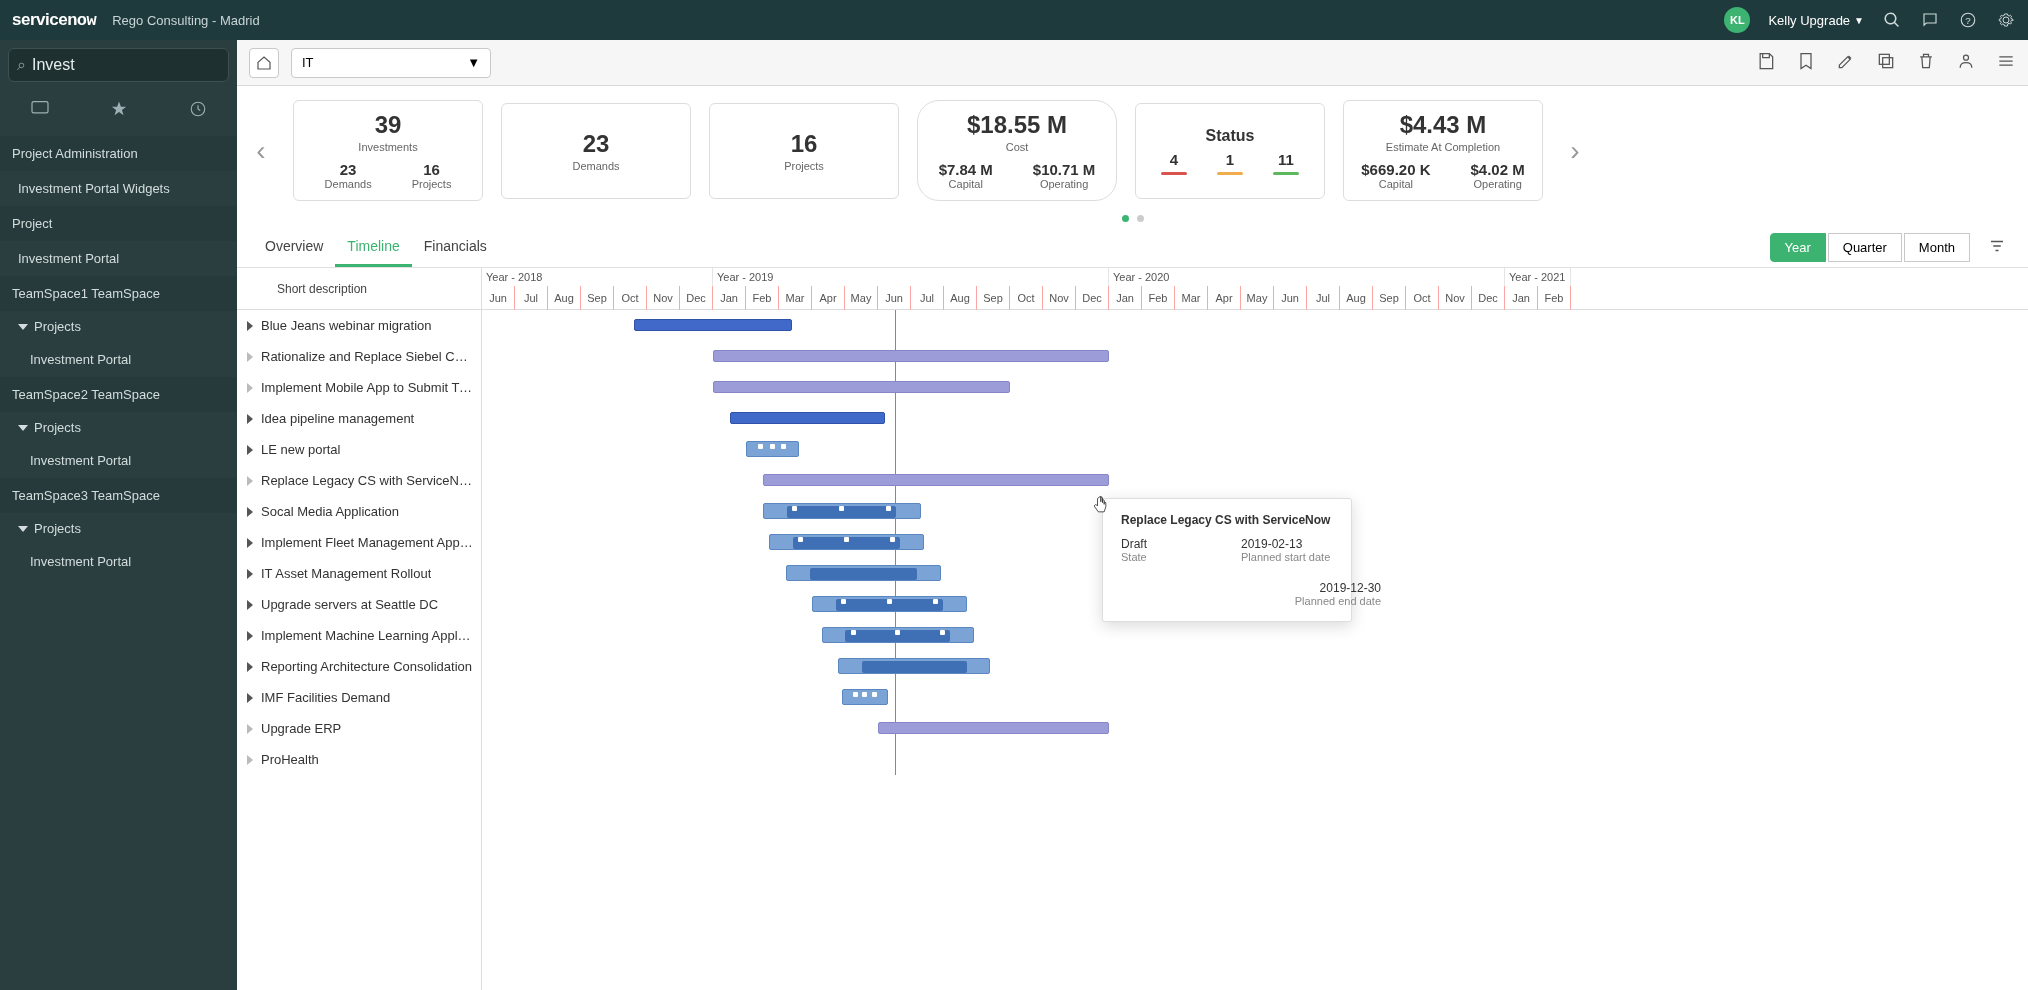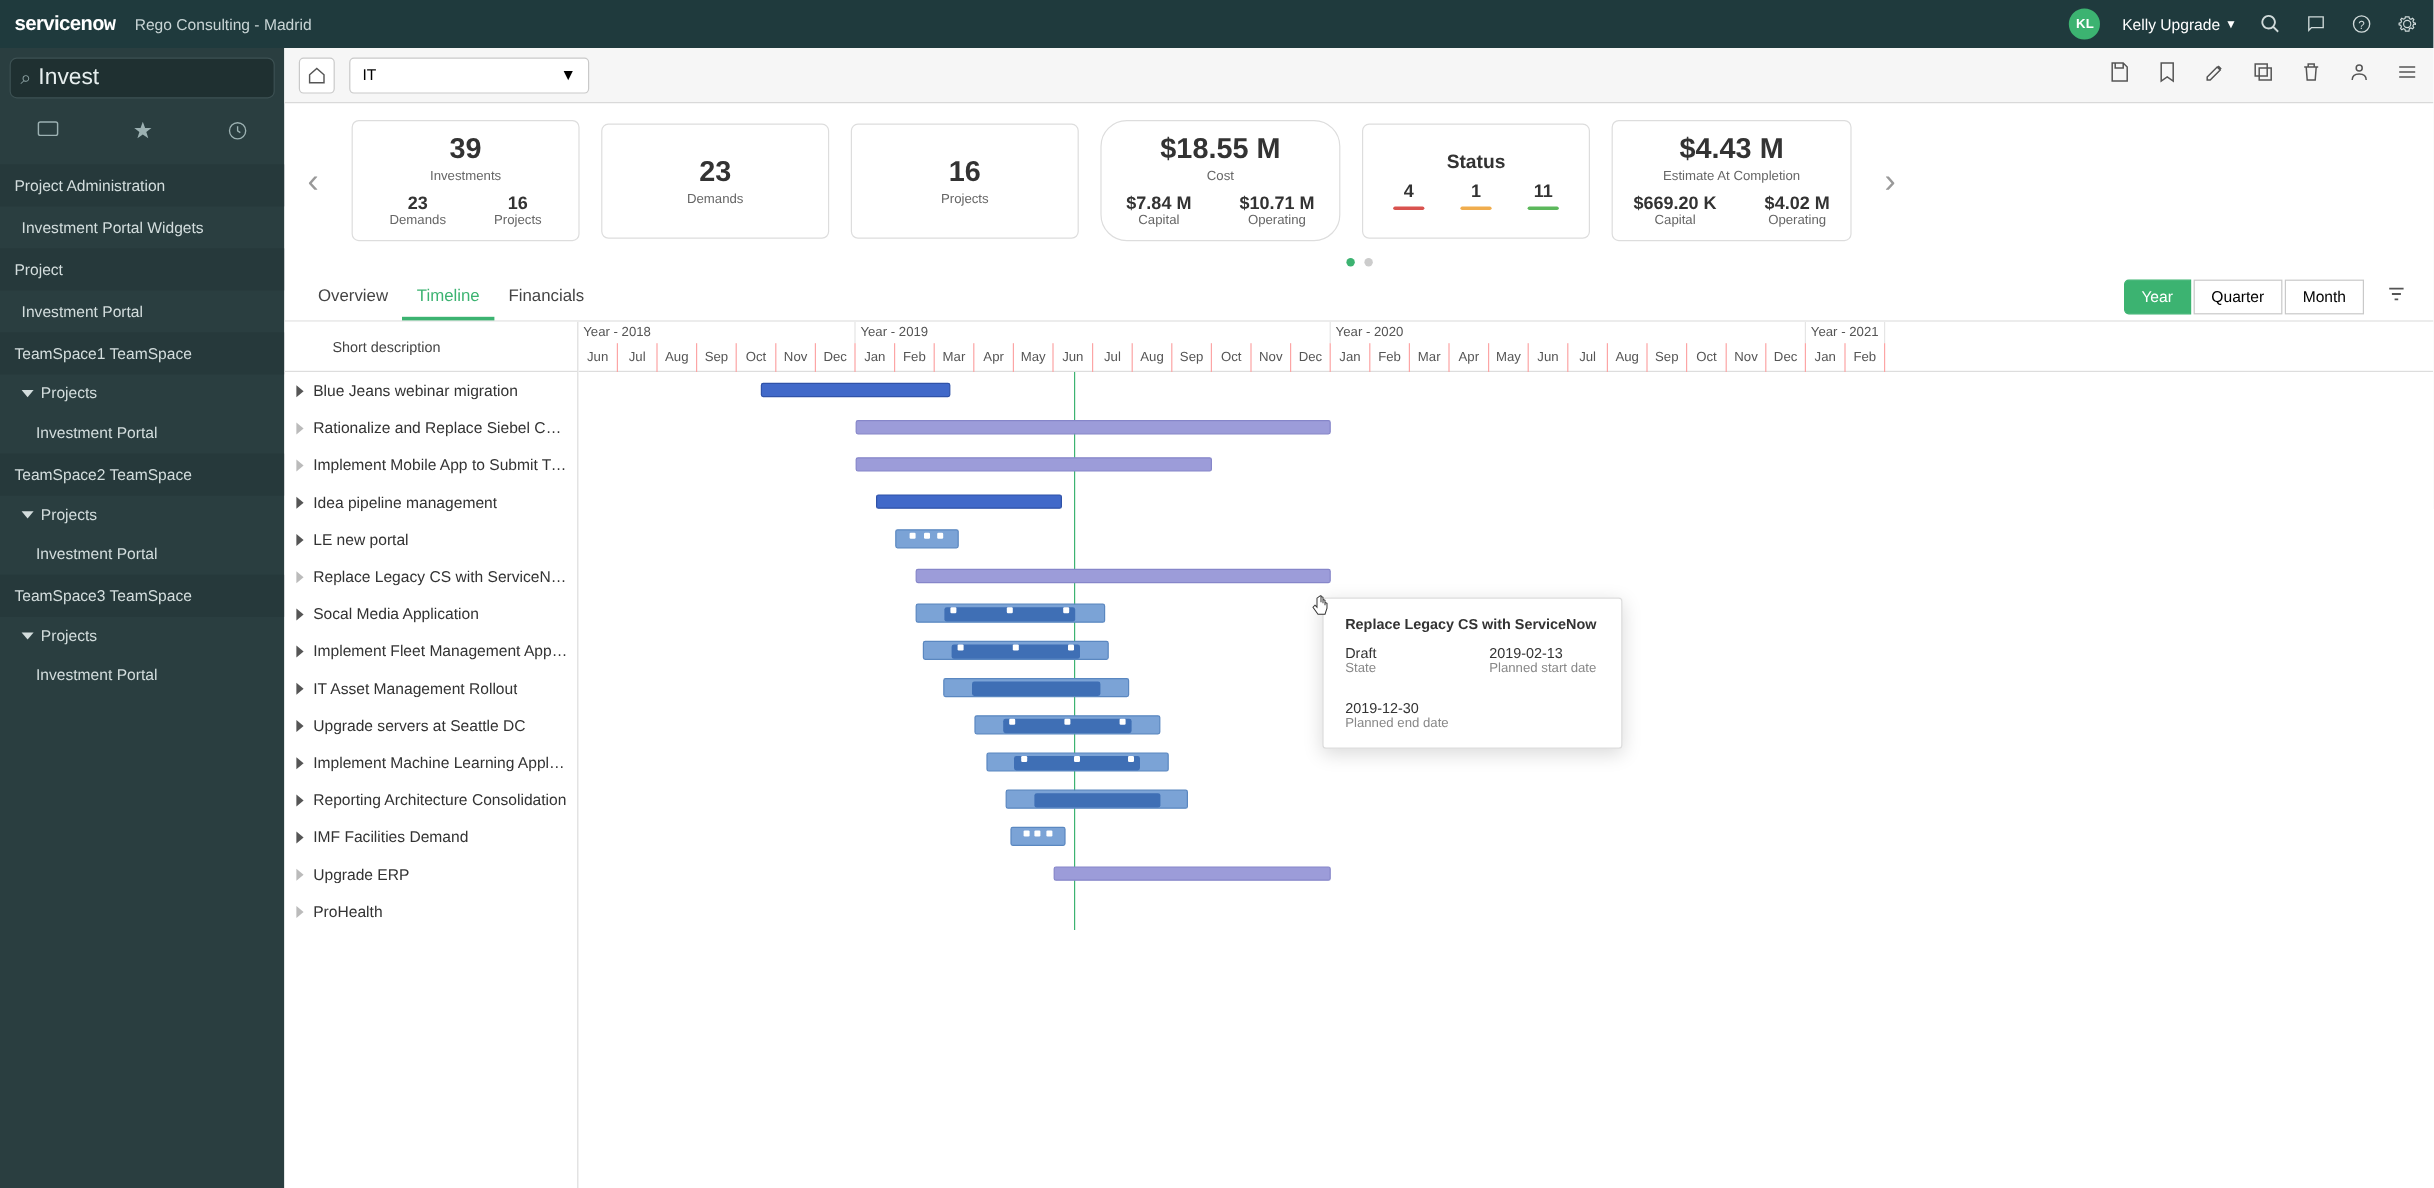--- a/index.html
+++ b/index.html
@@ -17,21 +17,21 @@
 .hicon svg { width: 18px; height: 18px; fill: currentColor; }
 
 
 .layout { display: flex; height: calc(100% - 40px); }
 
 
 .sidebar { width: 237px; background: #2a3e40; color: #d3dddd; display: flex; flex-direction: column; flex-shrink: 0; }
 .filter-row { padding: 8px; }
 .filter-box { background: #1f3031; border: 1px solid #3d5153; border-radius: 6px; display: flex; align-items: center; padding: 4px 8px; height: 34px; }
 .filter-icon { color: #8aa0a1; margin-right: 6px; }
-.filter-input { background: transparent; border: none; color: #e6eeee; font-size: 19px; flex: 1; outline: none; }
+.filter-input { background: transparent; border: none; color: #e6eeee; font-size: 16px; flex: 1; outline: none; }
 .filter-clear { color: #9bb0b1; cursor: pointer; }
 .nav-icons { display: flex; justify-content: space-around; padding: 10px 0 14px; color: #9cb1b2; }
 .nav-icons > div { cursor: pointer; }
 .nav-section { font-size: 13px; padding: 10px 12px; background: #26393b; font-weight: 400; }
 .nav-sub { font-size: 13px; padding: 10px 18px; cursor: pointer; }
 .nav-item { font-size: 13px; padding: 10px 30px; cursor: pointer; }
 .nav-toggle { font-size: 13px; padding: 8px 18px; display: flex; align-items: center; gap: 6px; cursor: pointer; }
 .caret { width: 0; height: 0; border-left: 5px solid transparent; border-right: 5px solid transparent; border-top: 6px solid #d3dddd; }
 
 
@@ -96,21 +96,21 @@
 .bar-purple { background: #9c9cd9; border: 1px solid #8686c9; }
 .bar-light { background: #7ba3d6; border: 1px solid #5a87c0; height: 16px; top: 7px; }
 .bar-mid { background: #3f6fb5; }
 .bar-dots { position: absolute; top: 2px; left: 8px; right: 8px; display: flex; justify-content: space-around; }
 .bar-dots span { width: 5px; height: 5px; background: #fff; border-radius: 1px; }
 .today-line { position: absolute; top: 0; bottom: 0; width: 1px; background: #3cb371; left: 413px; }
 
 
 .tooltip { position: absolute; background: #fff; border: 1px solid #ddd; box-shadow: 0 4px 16px rgba(0,0,0,0.15); padding: 14px 18px; font-size: 12px; border-radius: 3px; z-index: 100; }
 .tooltip-title { font-weight: 600; color: #333; margin-bottom: 10px; }
-.tooltip-grid { display: grid; grid-template-columns: 120px 140px; row-gap: 16px; }
+.tooltip-grid { display: grid; grid-template-columns: 120px 140px; row-gap: 4px; }
 .tt-val { color: #333; font-weight: 500; }
 .tt-lbl { color: #888; font-size: 11px; }
 
 .cursor-hand { position: absolute; width: 20px; height: 20px; z-index: 101; pointer-events: none; }
 </style>
 </head>
 <body>
 
 <div class="header">
   <div class="logo">
@@ -536,21 +536,21 @@
           <div class="tooltip-title">Replace Legacy CS with ServiceNow</div>
           <div class="tooltip-grid">
             <div>
                 <div class="tt-val">Draft</div>
                 <div class="tt-lbl">State</div>
               </div>
             <div>
                 <div class="tt-val">2019-02-13</div>
                 <div class="tt-lbl">Planned start date</div>
               </div>
-            <div style="grid-column:1/3;margin-top:4px;">
+            <div style="grid-column:1/3;margin-top:14px;text-align:right;">
                 <div class="tt-val">2019-12-30</div>
                 <div class="tt-lbl">Planned end date</div>
               </div>
           </div>
         </div>
         <svg class="cursor-hand" style="left:608px; top:228px;" viewBox="0 0 24 24">
             <path d="M9 3v9l-2-2-2 2 5 7h7l2-6V8l-2-1v3-5l-2-1v4-6l-2-1v6-7z" fill="#fff" stroke="#333" stroke-width="1"></path>
           </svg>
       </div>
     </div>

